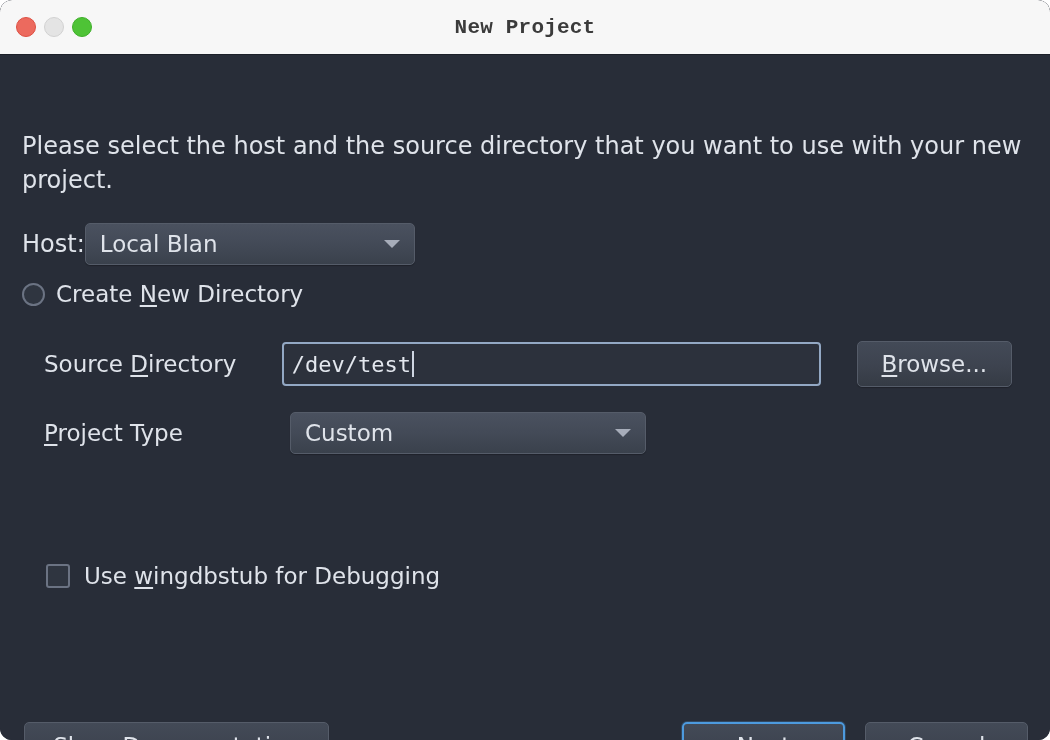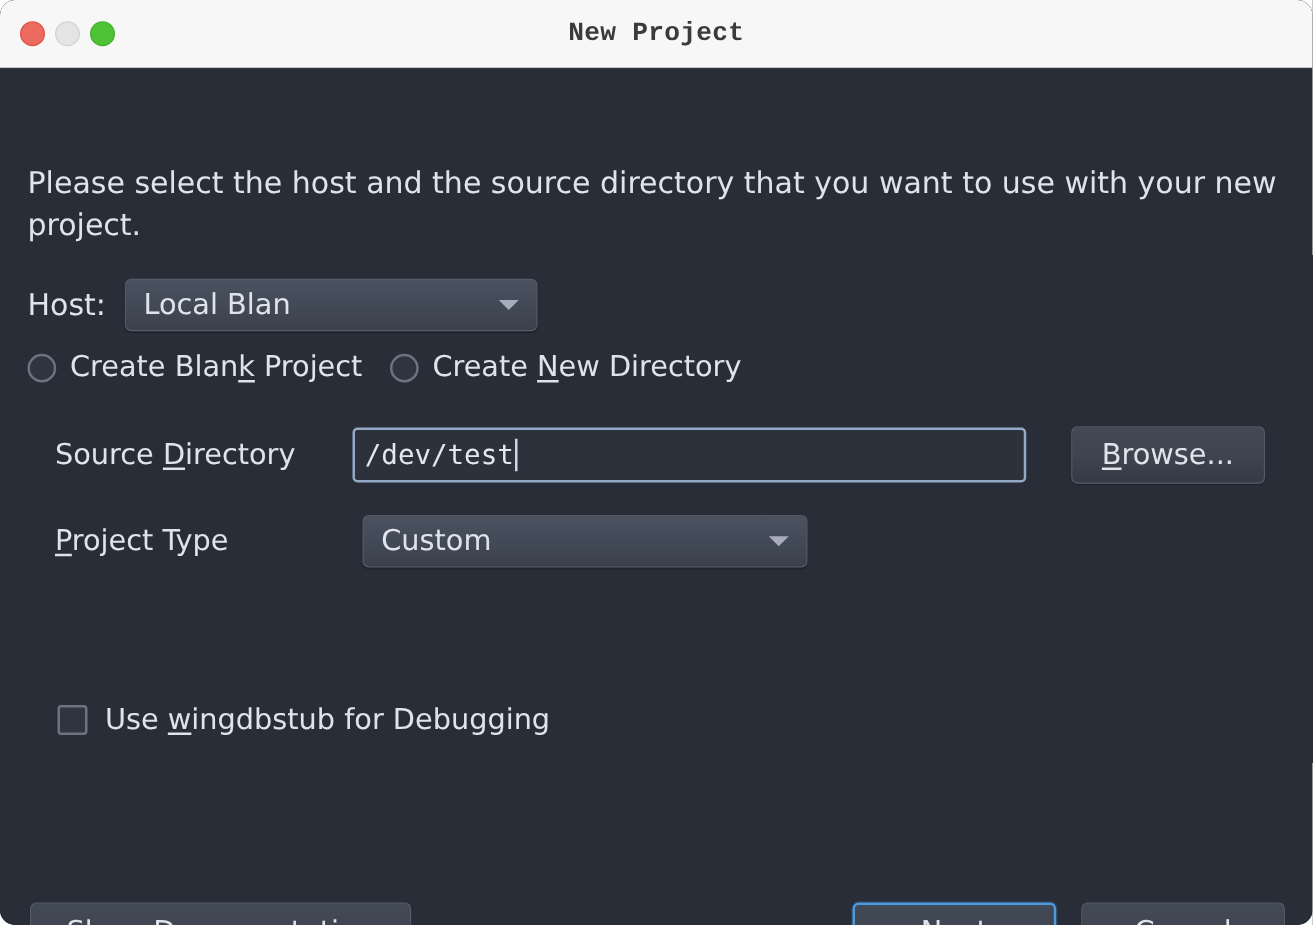--- a/index.html
+++ b/index.html
@@ -88,21 +88,21 @@
   .host-row {
     position: absolute;
     left: 22px;
     top: 168px;
     display: flex;
     align-items: center;
   }
   .host-label {
     font-size: 24px;
     color: #dfe3ea;
-    margin-right: 15px;
+    margin-right: 0;
   }
   .combo {
     position: relative;
     box-sizing: border-box;
     background: linear-gradient(to bottom, #4a515f 0%, #434a57 50%, #3a414c 100%);
     border: 1px solid #555c69;
     border-radius: 5px;
     color: #dfe3ea;
     font-size: 23px;
     display: flex;
@@ -308,24 +308,20 @@
     <div class="host-row">
       <span class="host-label">Host:</span>
       <div class="combo" id="host-combo">
         <span>Local Blan</span>
         <span class="caret"></span>
       </div>
     </div>
 
     <div class="radio-row">
 
-      <div class="radio-item">
-        <span class="radio-mark"></span>
-        <span class="radio-label"><span>Create Blan</span><span class="mn">k</span><span> Project</span></span>
-      </div>
 
 
       <div class="radio-item">
         <span class="radio-mark"></span>
         <span class="radio-label"><span>Create </span><span class="mn">N</span><span>ew Directory</span></span>
       </div>
 
     </div>
 
     <div class="srcdir-row">

